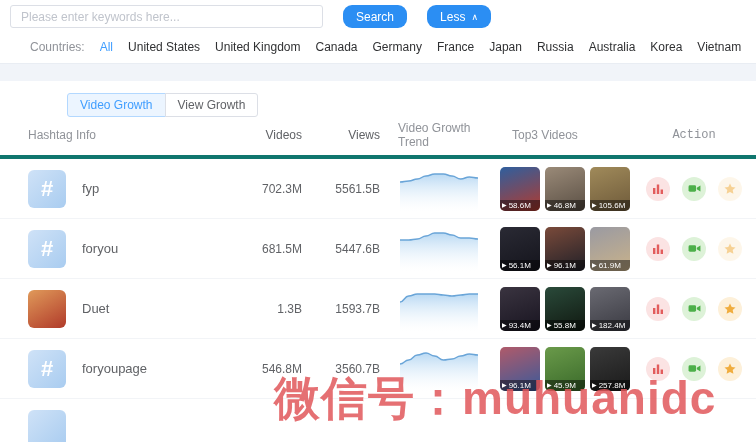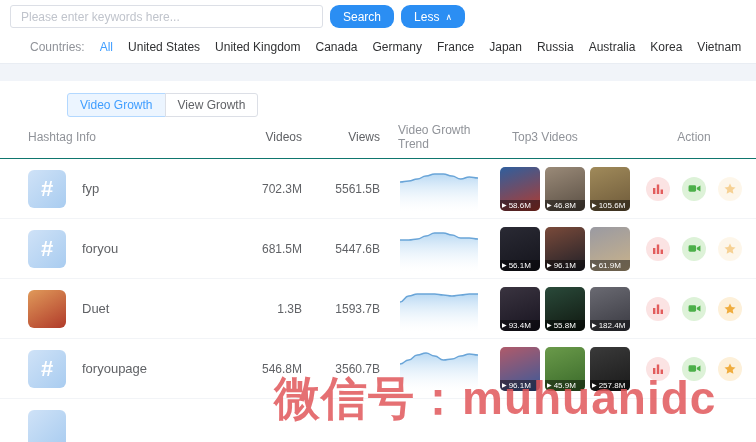--- a/index.html
+++ b/index.html
@@ -1,19 +1,19 @@
 <!DOCTYPE html>
 <html><head>
 <meta charset="utf-8">
 <style>
   * { margin:0; padding:0; box-sizing:border-box; font-family:"Liberation Sans", sans-serif; }
   html,body { width:756px; height:442px; overflow:hidden; background:#fff; position:relative; }
 
   
-  .topbar { display:flex; align-items:center; gap:7px; padding:5px 0 0 10px; }
+  .topbar { display:flex; align-items:center; gap:20px; padding:5px 0 0 10px; }
   .search-input { width:313px; height:23px; border:1px solid #dcdfe6; border-radius:3px;
                   padding:0 10px; font-size:12px; color:#606266; outline:none; }
   .search-input::placeholder { color:#c0c4cc; }
   .btn { background:#2b8ef3; color:#fff; border:none; border-radius:9px; height:23px;
          font-size:12px; padding:0 13px; cursor:pointer; display:flex; align-items:center; gap:6px; }
   .btn .chev { font-size:9px; position:relative; top:0px; }
 
   
   .countries { padding:12px 16px 0 30px; font-size:12px; }
   .c-line { display:flex; flex-wrap:nowrap; align-items:center; gap:15px; margin-bottom:9px; }
@@ -33,32 +33,32 @@
   .tabs { display:flex; padding:12px 0 0 20px;margin-left:47px; }
   .tab { height:24px; padding:0 12px; font-size:12px; border:1px solid #dcdfe6; background:#fff;
          color:#606266; display:flex; align-items:center; cursor:pointer; }
   .tab.active { background:#ecf5ff; color:#409eff; border-color:#b3d8ff; }
   .tab:first-child { border-radius:3px 0 0 3px; }
   .tab:last-child { border-radius:0 3px 3px 0; margin-left:-1px; }
 
   
   .table { margin-top:14px; }
   .thead { display:flex; align-items:center; height:28px; color:#909399; font-size:12px;
-           border-bottom:1px solid #0f766e; padding:0 14px 16px 28px; }
+           border-bottom:4px solid #0f766e; padding:0 14px 16px 28px; }
   .row { display:flex; align-items:center; height:60px; border-bottom:1px solid #f2f4f7;
          padding:0 14px 0 28px; }
   .c-name   { flex:1; display:flex; align-items:center; gap:16px; min-width:0; }
   .c-videos { width:85px;  text-align:right; font-size:12px; color:#606266; }
   .c-views  { width:78px;  text-align:right; font-size:12px; color:#606266; }
   .c-trend  { width:118px; display:flex; justify-content:center; }
   .c-top3   { width:148px; display:flex; gap:5px; padding-left:2px; }
   .c-action { width:96px;  display:flex; justify-content:space-between; align-items:center; }
   .thead .c-trend { justify-content:flex-start; padding-left:18px; }
   .thead .c-top3  { padding-left:14px; }
-  .thead .c-action{ justify-content:center; }
+  .thead .c-action{ justify-content:center;font-family:Liberation Mono, monospace; }
 
   .hash-icon { width:38px; height:38px; border-radius:6px; flex:none;
                background:linear-gradient(135deg,#cfe2f7,#a9ccf0);
                display:flex; align-items:center; justify-content:center;
                color:#fff; font-size:22px; font-weight:bold; }
   .hash-icon.photo { background:linear-gradient(150deg,#e09a5a,#b03a2a); }
   .hash-name { font-size:13px; color:#606266; cursor:pointer; }
 
   .spark { width:78px; height:45px; display:block; }
 

